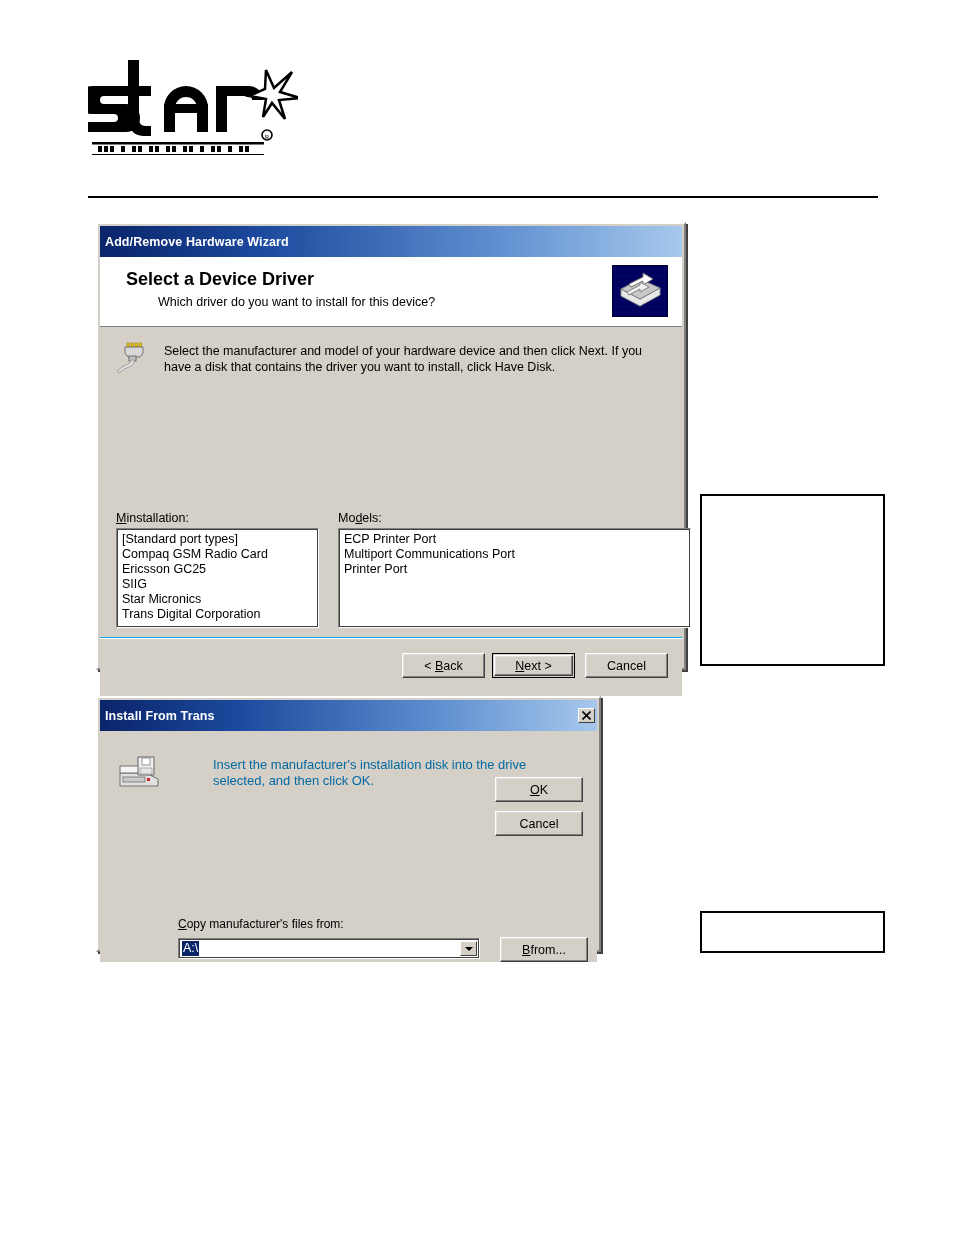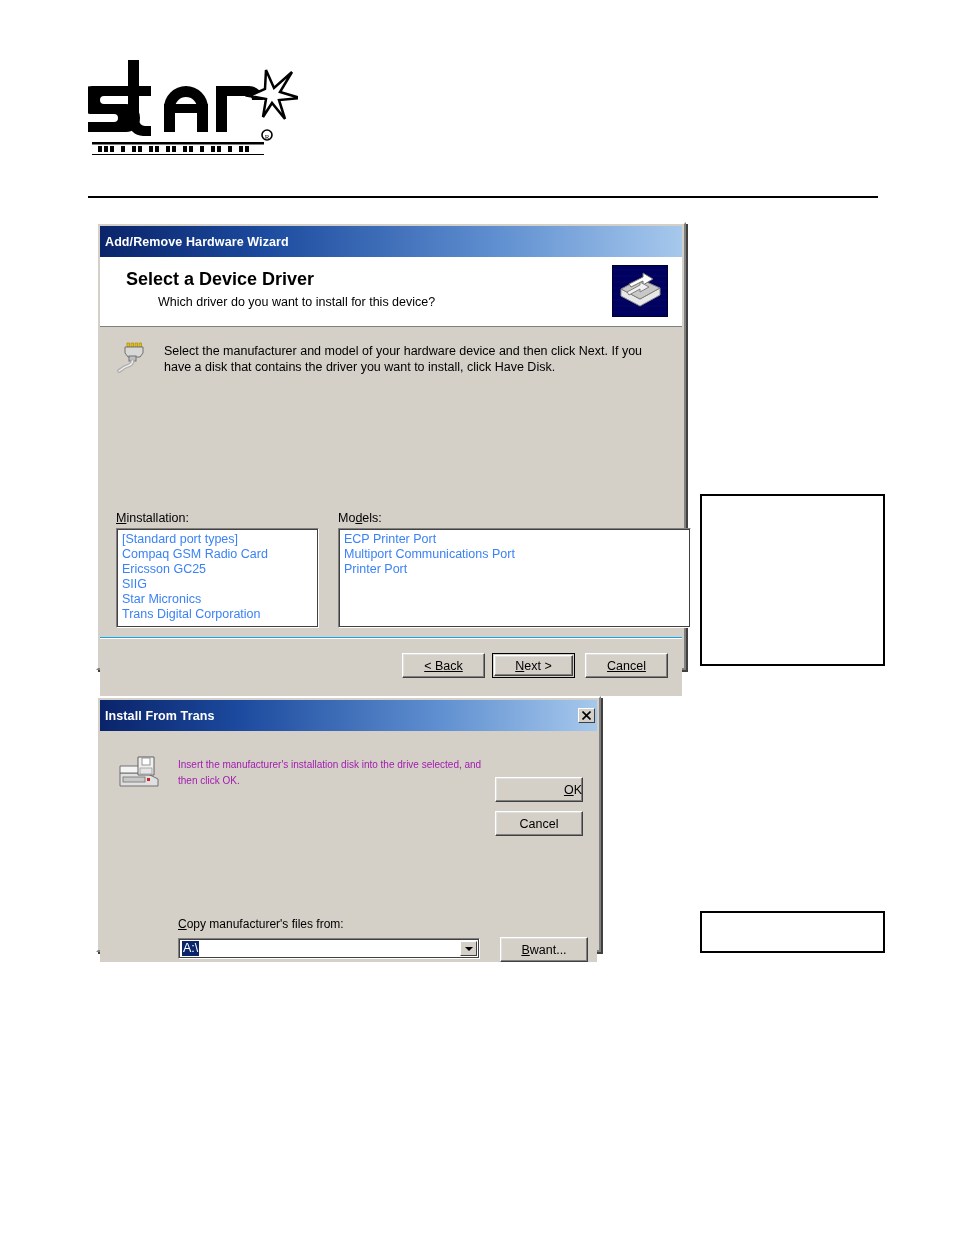--- a/index.html
+++ b/index.html
@@ -136,21 +136,21 @@
     overflow: hidden;
   }
   .listbox .inner {
     border: 1px solid transparent;
     height: 100%;
   }
   .list-item {
     font-size: 12.5px;
     line-height: 15px;
     padding: 0 3px;
-    color: #3b82f6;
+    color: #000000;
     white-space: nowrap;
   }
 
   .col-manu { position: absolute; left: 0; top: 0; width: 203px; }
   .col-models { position: absolute; left: 222px; top: 0; width: 353px; }
 
   
   .btn {
     background: #d4d0c8;
     border-top: 1px solid #ffffff;
@@ -193,21 +193,21 @@
     height: 58px;
     background: #d4d0c8;
     border-top: 1px solid #ffffff;
   }
   .footer-btns {
     position: absolute;
     right: 14px; top: 14px;
     display: flex;
     gap: 0;
   }
-  .footer-btns .btn { width: 83px; height: 25px; text-decoration: underline; }
+  .footer-btns .btn { width: 83px; height: 25px; }
   .footer-btns .gap { width: 7px; }
   .footer-btns .gap-wide { width: 10px; }
 
   
   #install-dialog {
     left: 96px; top: 696px;
     width: 505px; height: 256px;
   }
   .ifd-body {
     position: relative;
@@ -215,27 +215,28 @@
     height: 229px;
     background: #d4d0c8;
   }
   .ifd-row {
     display: flex;
     padding: 20px 0 0 18px;
     gap: 18px;
   }
   .floppy-icon { width: 42px; height: 38px; flex: 0 0 42px; }
   .ifd-text {
-    font-size: 10px; line-height: 16px; color: #a21caf;
+    font-size: 13px; line-height: 16px; color: #0369a1;
     padding-top: 4px;
     max-width: 315px;
+    margin-left: 35px;
   }
   #ifd-ok-btn {
     position: absolute; right: 14px; top: 44px;
-    width: 88px; height: 25px; justify-content: flex-end;
+    width: 88px; height: 25px;
   }
   #ifd-cancel-btn {
     position: absolute; right: 14px; top: 78px;
     width: 88px; height: 25px;
   }
   .ifd-copy-label {
     position: absolute; left: 78px; top: 184px;
     font-size: 12px; color: #000;
   }
   .combo-wrap {
@@ -481,20 +482,20 @@
     <div class="ifd-copy-label"><u>C</u><span>opy manufacturer's files from:</span></div>
 
     <div class="combo-wrap">
       <span class="combo-value">A:\</span>
       <div class="combo-arrow">
         <span class="tri"></span>
       </div>
     </div>
 
     <div class="btn" id="browse-btn">
-        <span><u>B</u><span>want...</span></span>
+        <span><u>B</u><span>from...</span></span>
       </div>
 
   </div>
 </div>
 
 <div class="callout" id="callout-top"></div>
 <div class="callout" id="callout-bottom"></div>
 
 </body></html>

